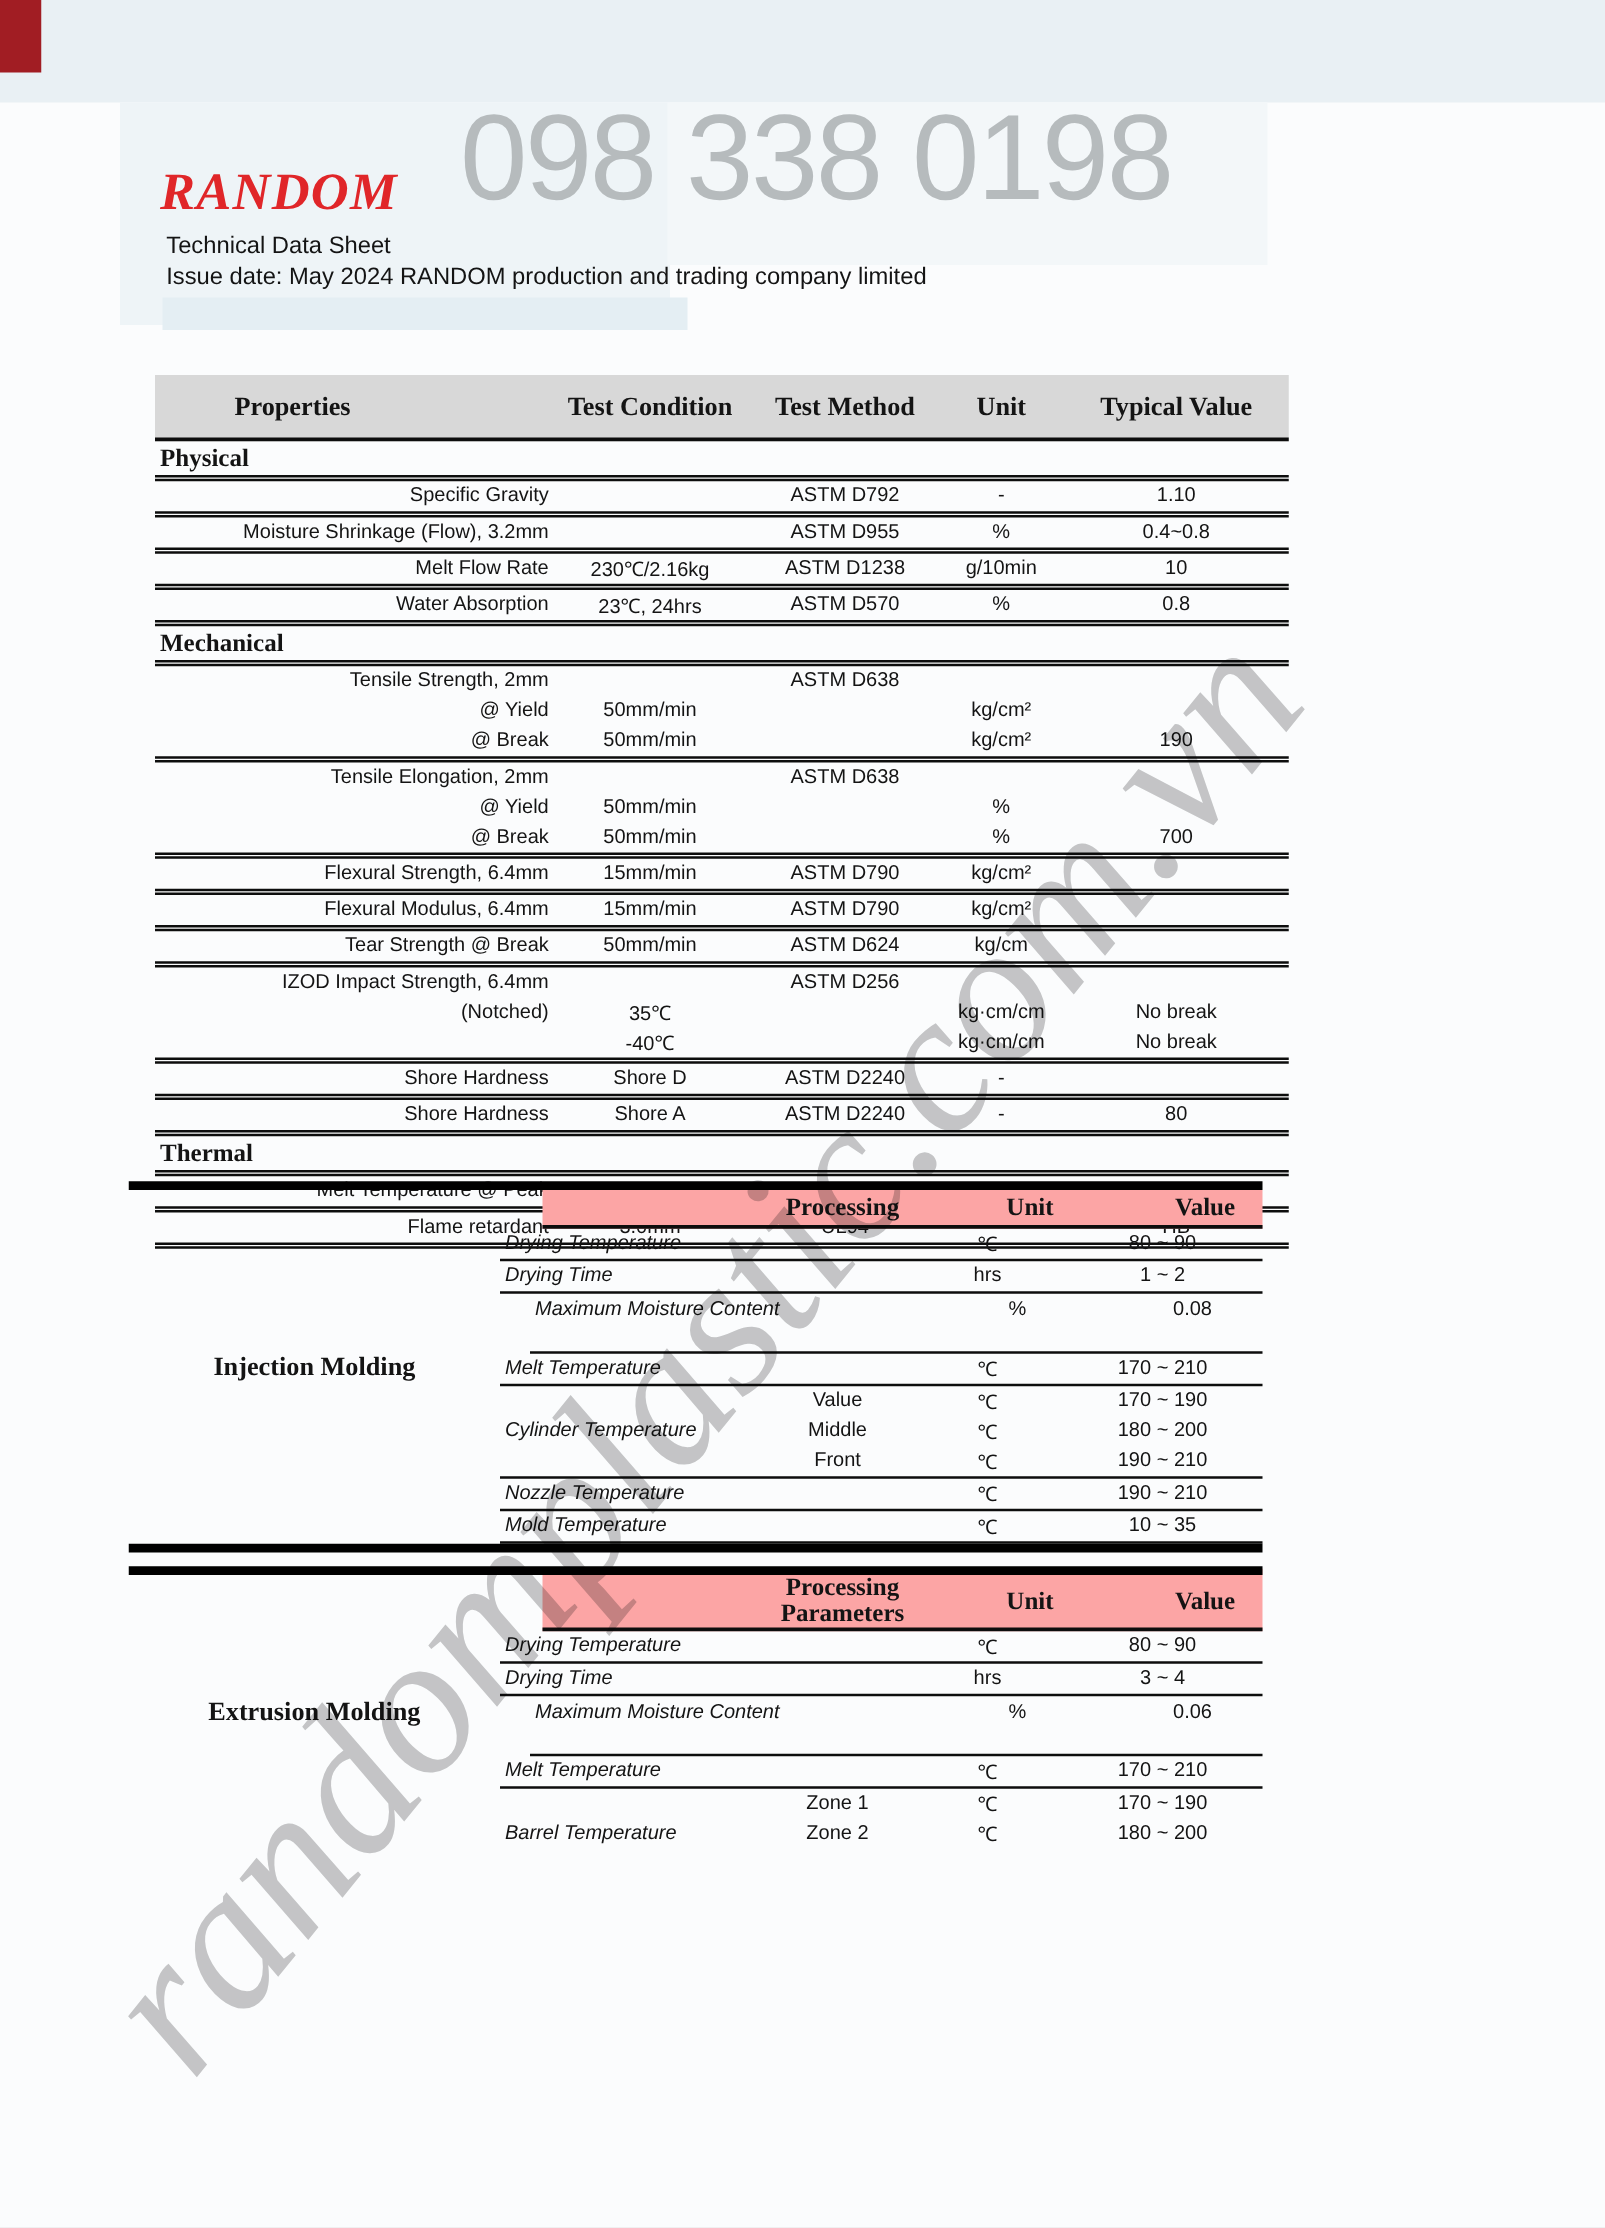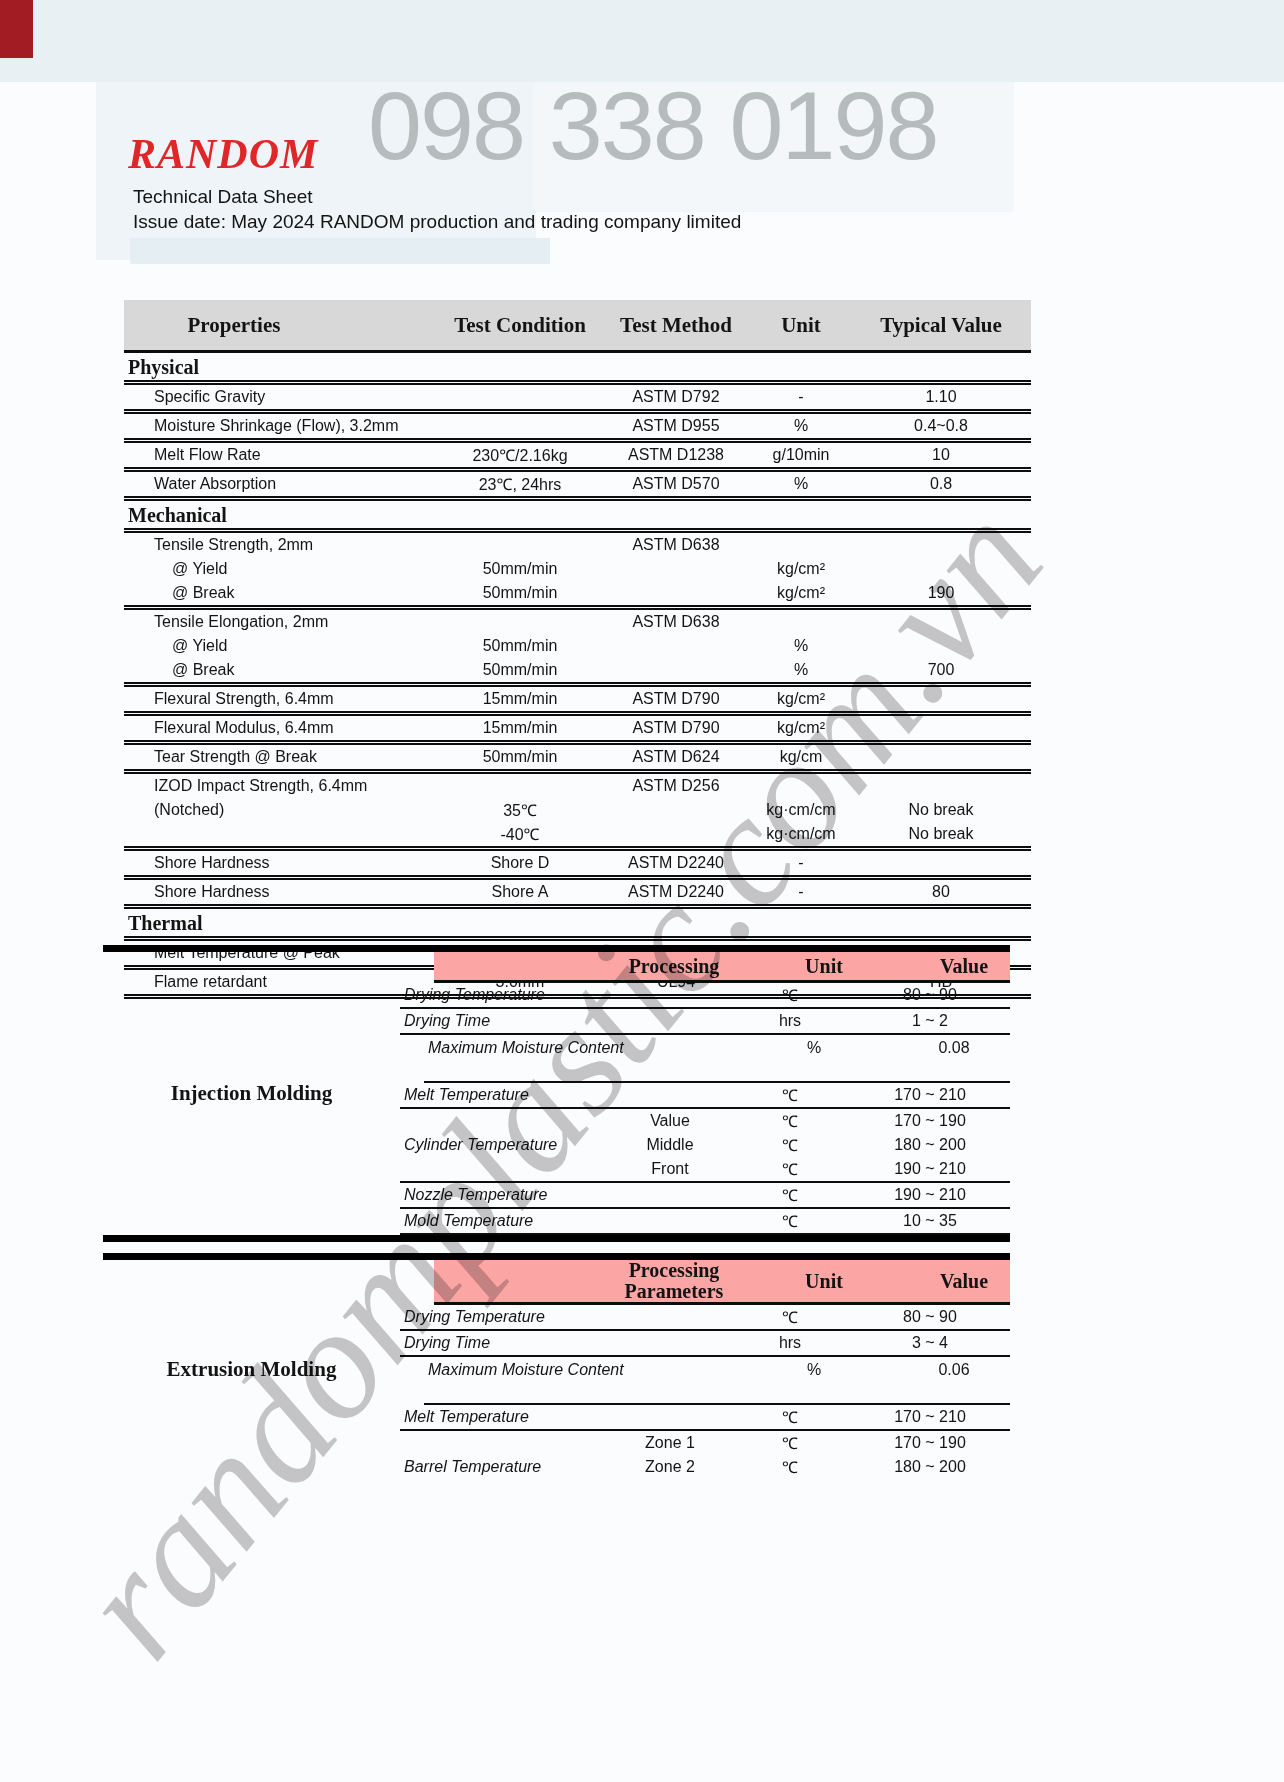--- a/index.html
+++ b/index.html
@@ -40,21 +40,21 @@
   .section-row {
     font-family:"Liberation Serif", serif; font-weight:bold; font-size:20px;
     padding:3px 0 1px 4px; border-bottom:5px double #0d0d0d;
   }
   .prow {
     display:grid; grid-template-columns:315px 162px 150px 100px 180px;
     min-height:24px; align-items:center; font-size:16px;
     border-bottom:5px double #0d0d0d;
   }
   .prow.noline { border-bottom:none; }
-  .prow .col-p { padding-left:30px; }
+  .prow .col-p { padding-left:30px;text-align:right; }
   .prow .col-p.indent { padding-left:48px; }
   .prow .col-c, .prow .col-m, .prow .col-u, .prow .col-v { text-align:center; }
 
   
   .molding { position:absolute; left:103px; width:907px; }
   .m-bar { height:7px; background:#000; position:relative; z-index:3; }
   .m-bar.bottom { margin-top:0; }
   .m-body { display:flex; }
   .m-label {
     width:297px; display:flex; align-items:center; justify-content:center;

